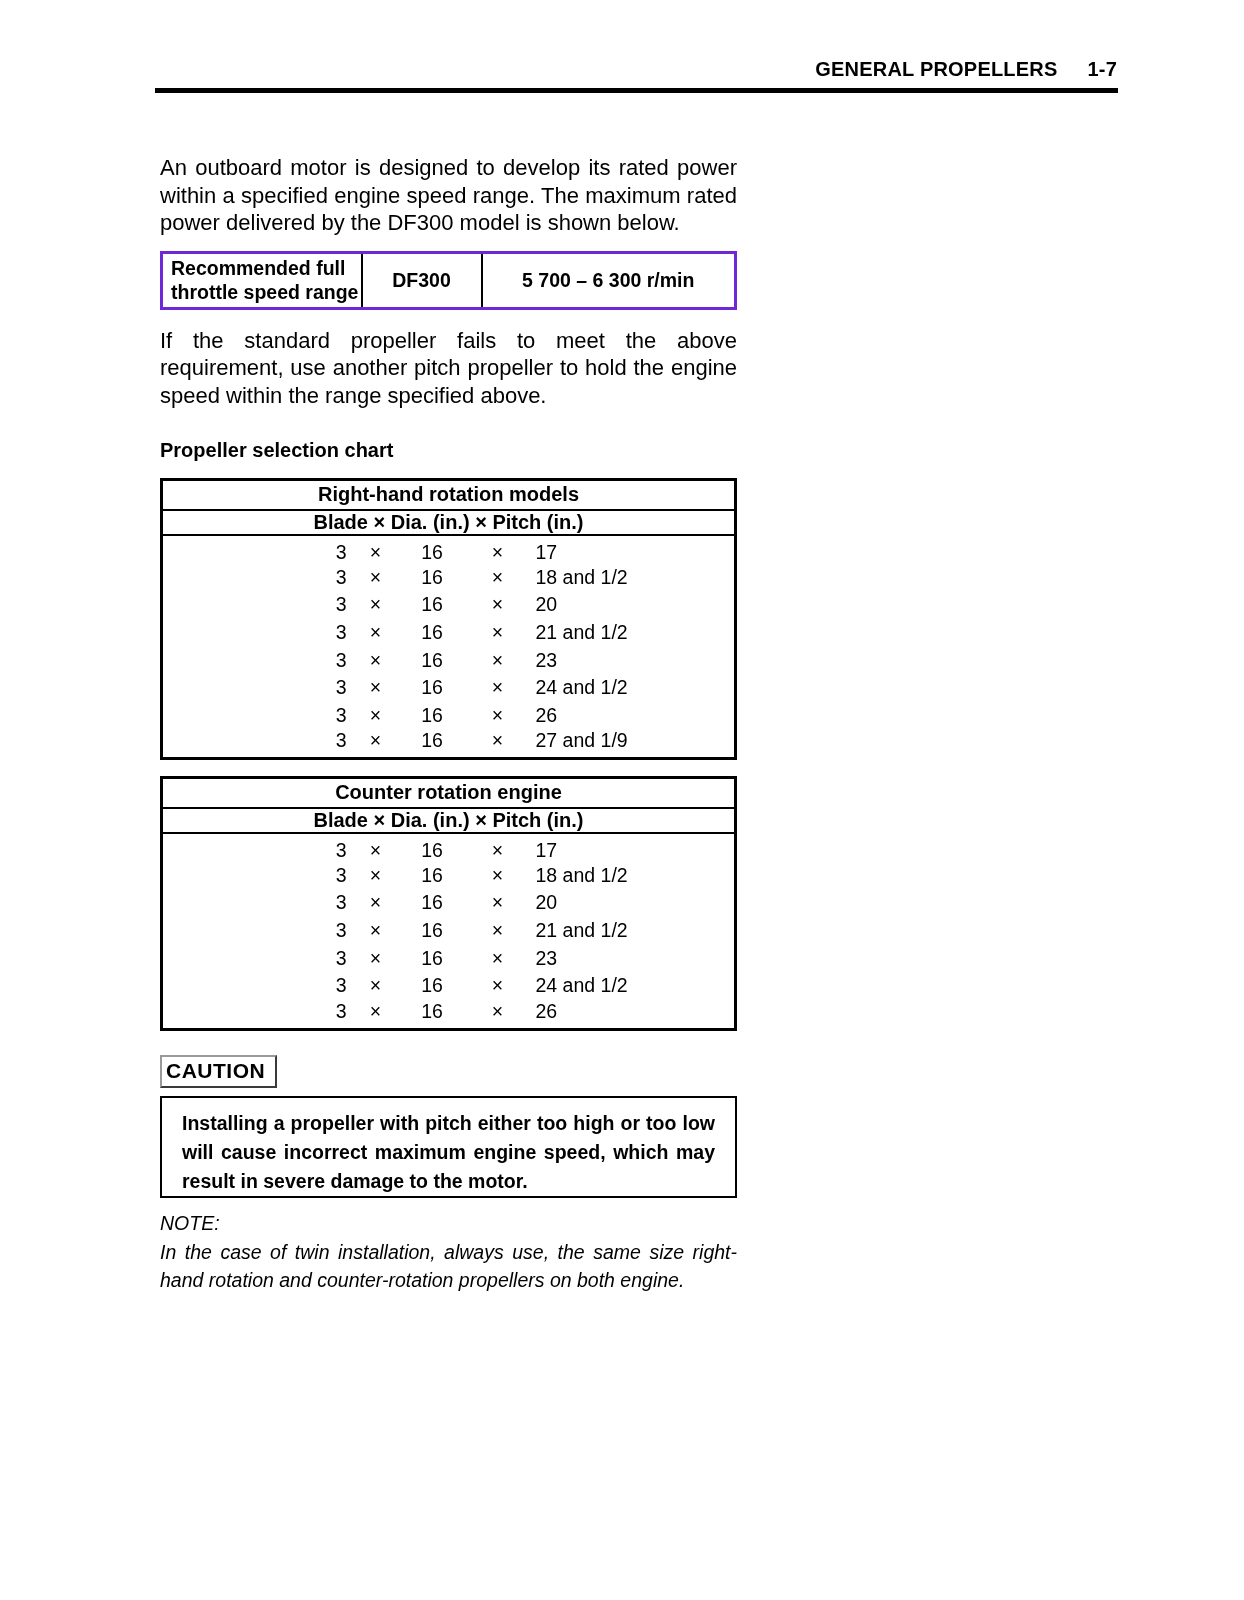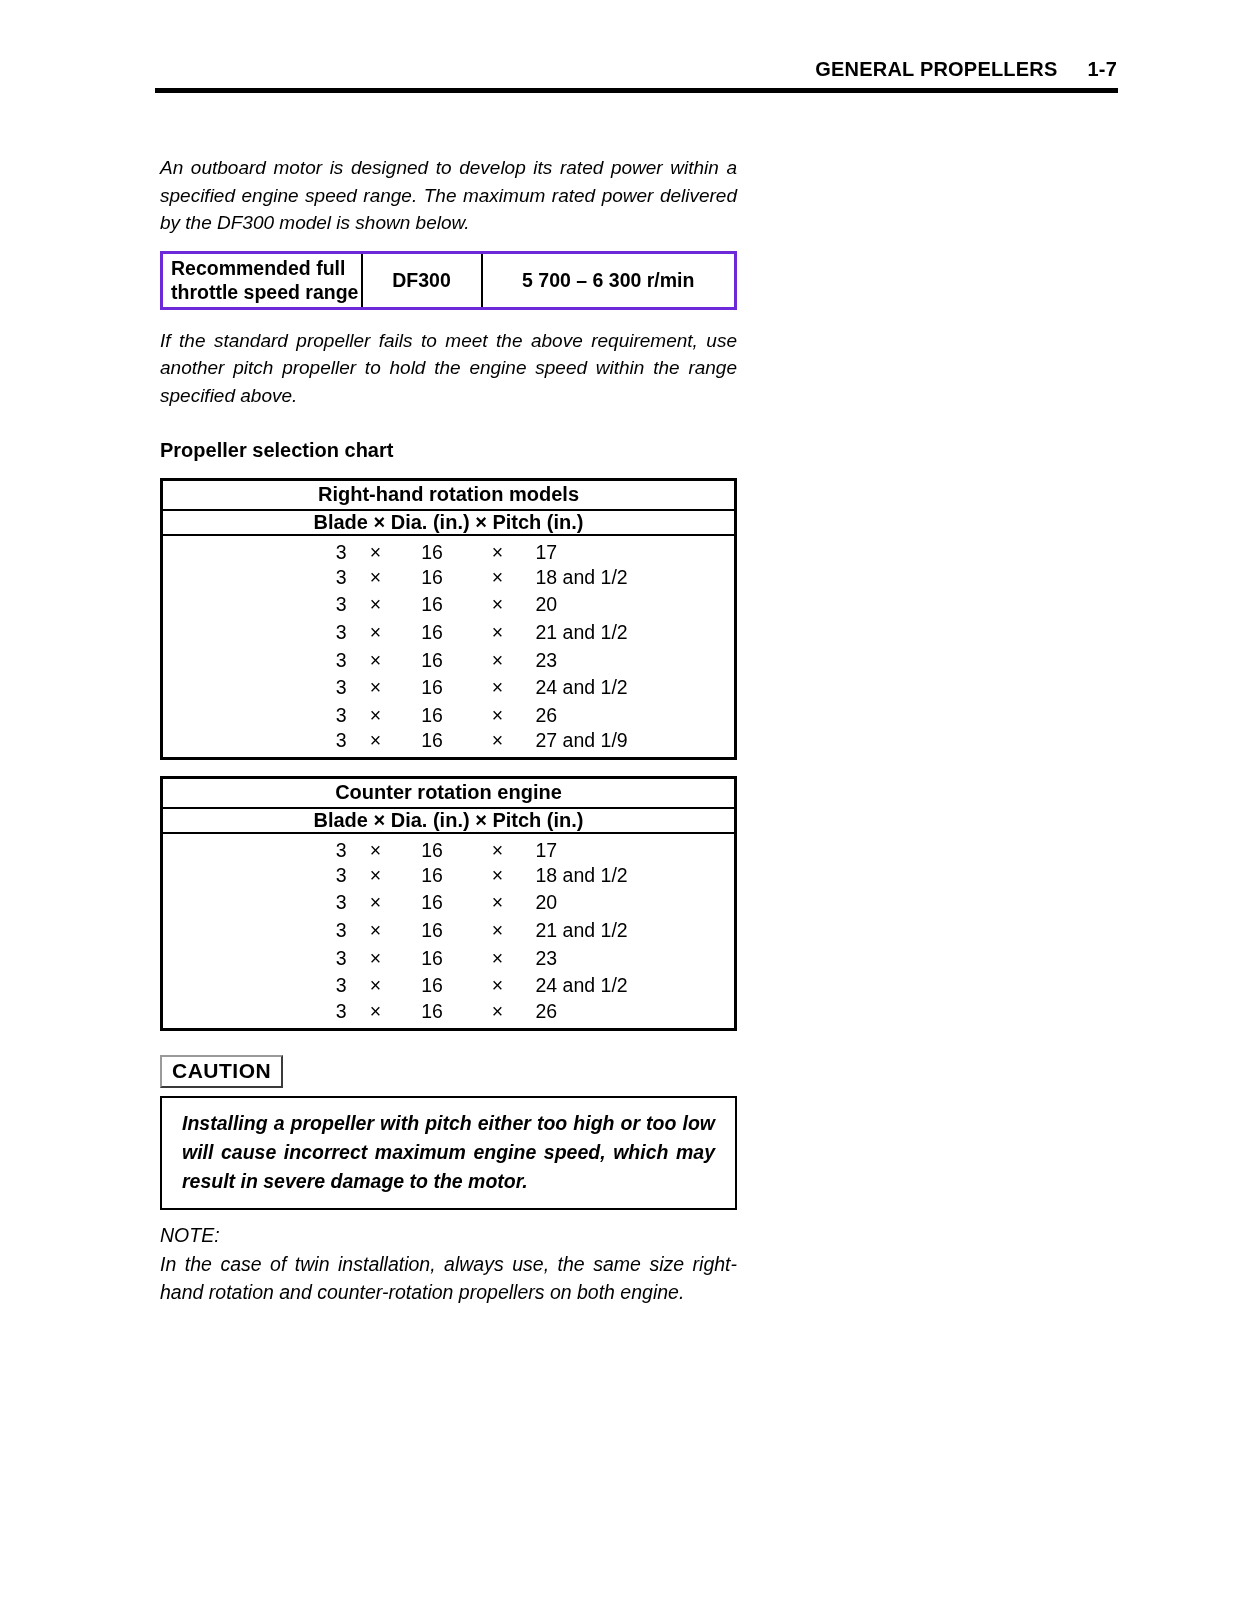--- a/index.html
+++ b/index.html
@@ -21,22 +21,22 @@
     position: absolute; top: 88px; left: 155px;
     width: 963px; height: 5px; background: #000;
   }
   .content { position: absolute; left: 160px; top: 142px; width: 577px; }
 
   .page-title {
     font-size: 37px; font-weight: bold; letter-spacing: 0.5px;
     line-height: 42px;
   }
   .para {
-    font-size: 19px; line-height: 27.5px;
-    text-align: justify; margin-top: 12px; font-style: italic;
+    font-size: 22px; line-height: 27.5px;
+    text-align: justify; margin-top: 12px;
   }
   .para2 { margin-top: 17px; }
 
   
   table { border-collapse: collapse; width: 100%; table-layout: fixed; }
   .speed-table { margin-top: 14px; border: 3px solid #6d28d9; }
   .speed-table td {
     border: 2px solid #000; font-weight: bold; font-size: 19.5px;
     height: 56px; vertical-align: middle;
   }
@@ -68,27 +68,26 @@
   .prop-table td.c4 { text-align: left; }
 
   
   .caution-label {
     margin-top: 24px;
     display: inline-block;
     border: 2px solid;
     border-color: #9a9a9a #3a3a3a #3a3a3a #9a9a9a;
     background: #fff;
     font-size: 21px; font-weight: bold; letter-spacing: 0.5px;
-    padding: 2px 10px 3px 10px;
+    padding: 2px 10px 3px 4px;
   }
   .caution-box {
     margin-top: 8px;
     border: 2px solid #000;
-    padding: 11px 20px 12px 20px;
-    font-style: italic;
+    padding: 11px 20px 0 20px;
   }
   .caution-text {
     font-size: 19.5px; font-weight: bold; line-height: 29px;
     text-align: justify;
   }
 
   .note-label { margin-top: 14px; font-size: 19.5px; font-style: italic; }
   .note-text {
     margin-top: 3px; font-size: 19.5px; font-style: italic;
     line-height: 28.5px; text-align: justify;

